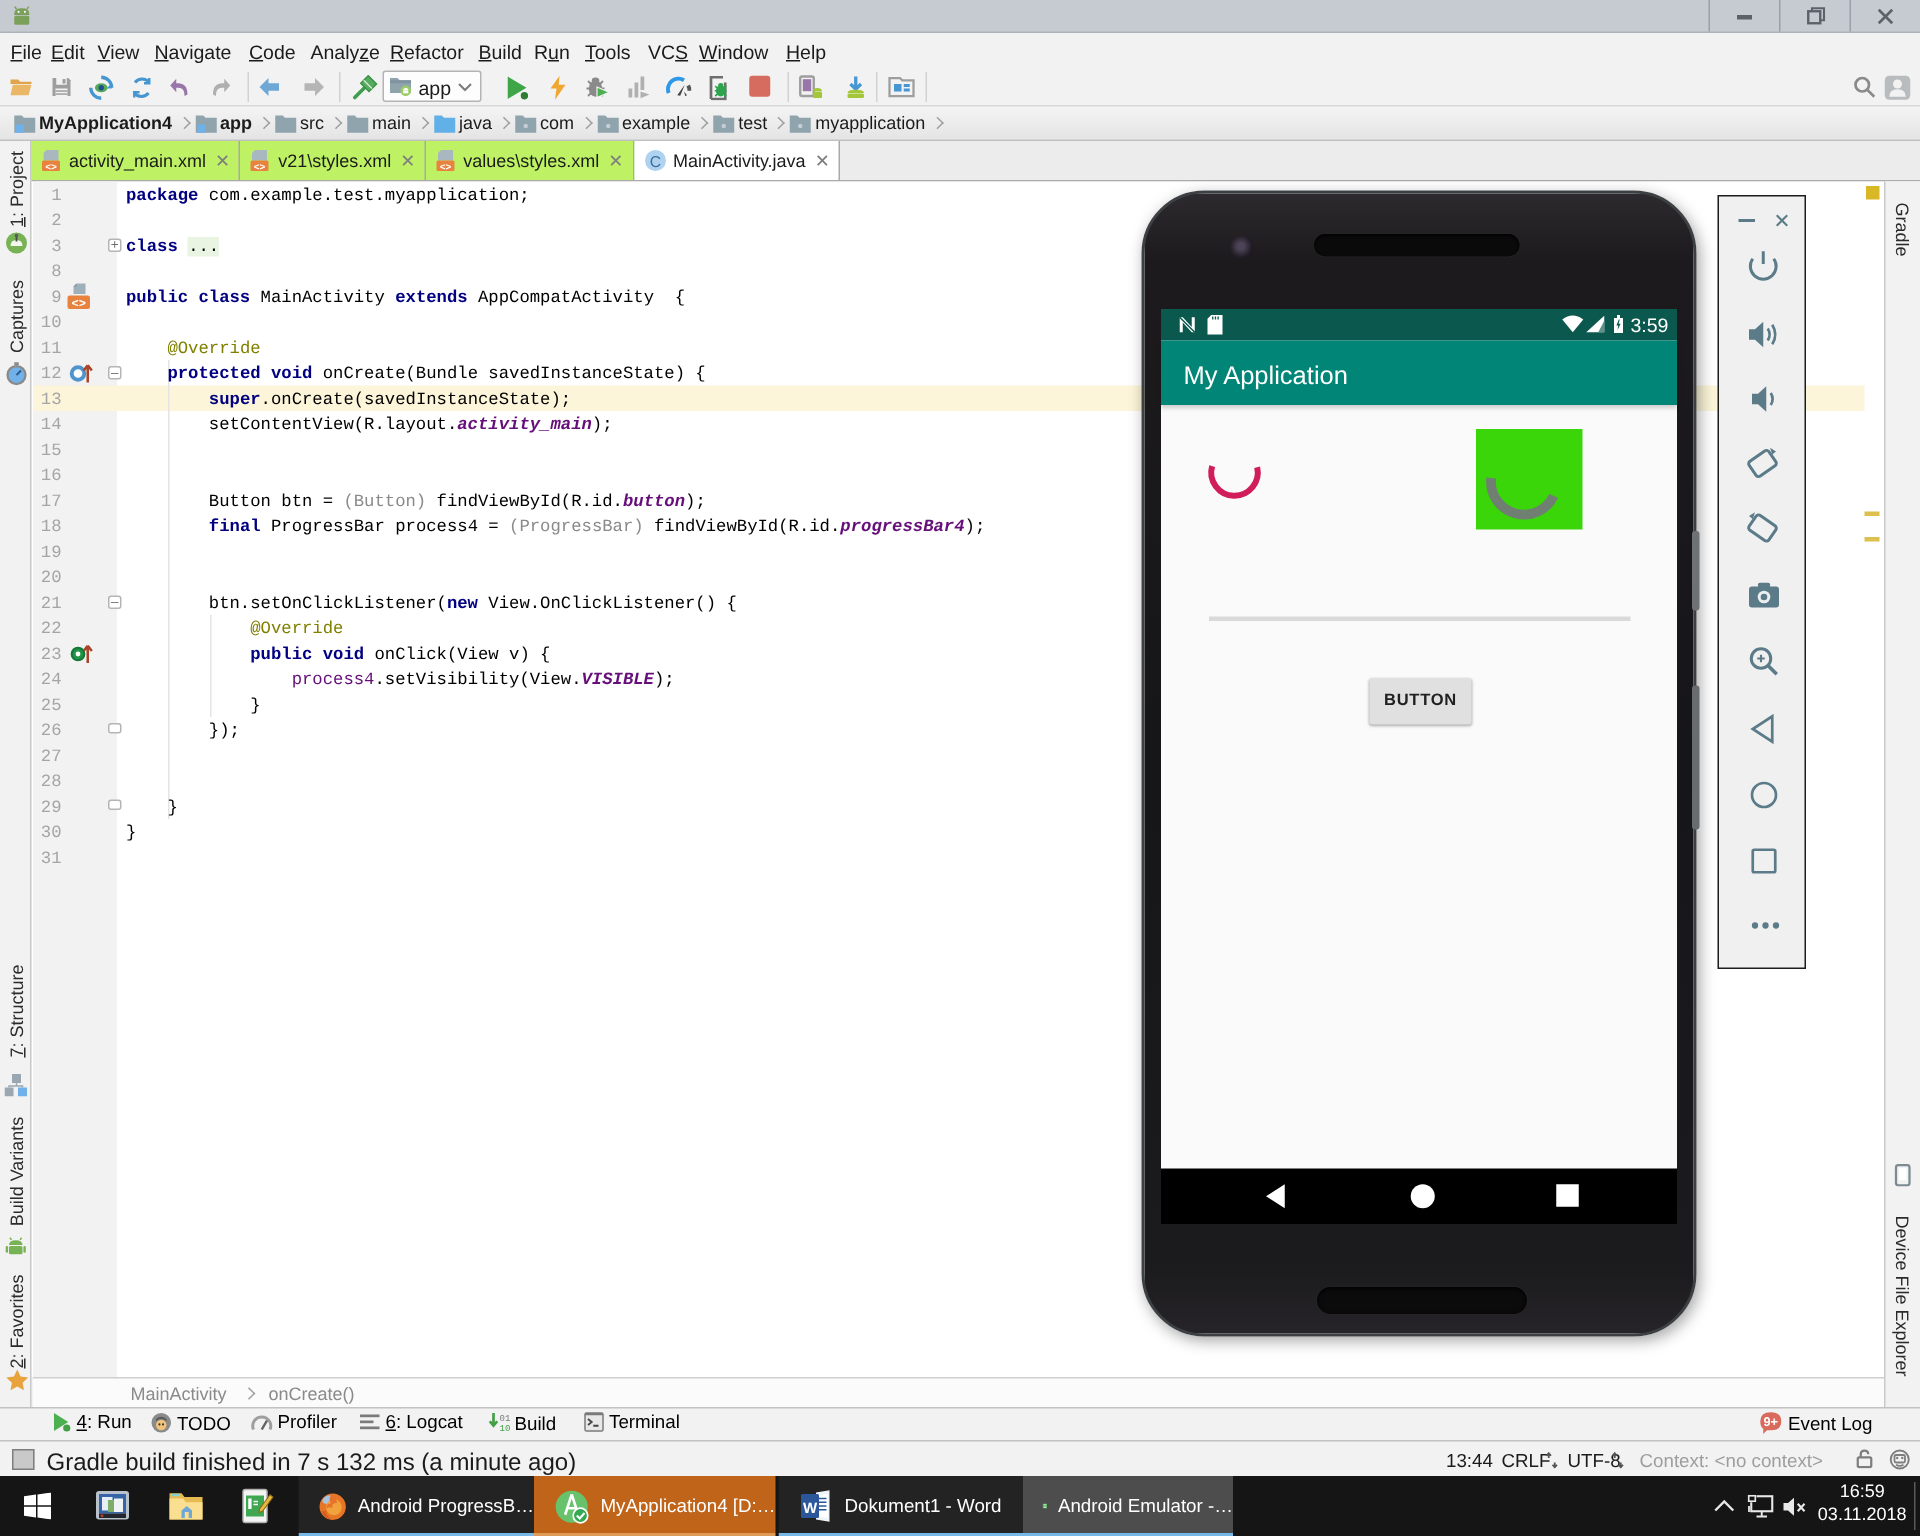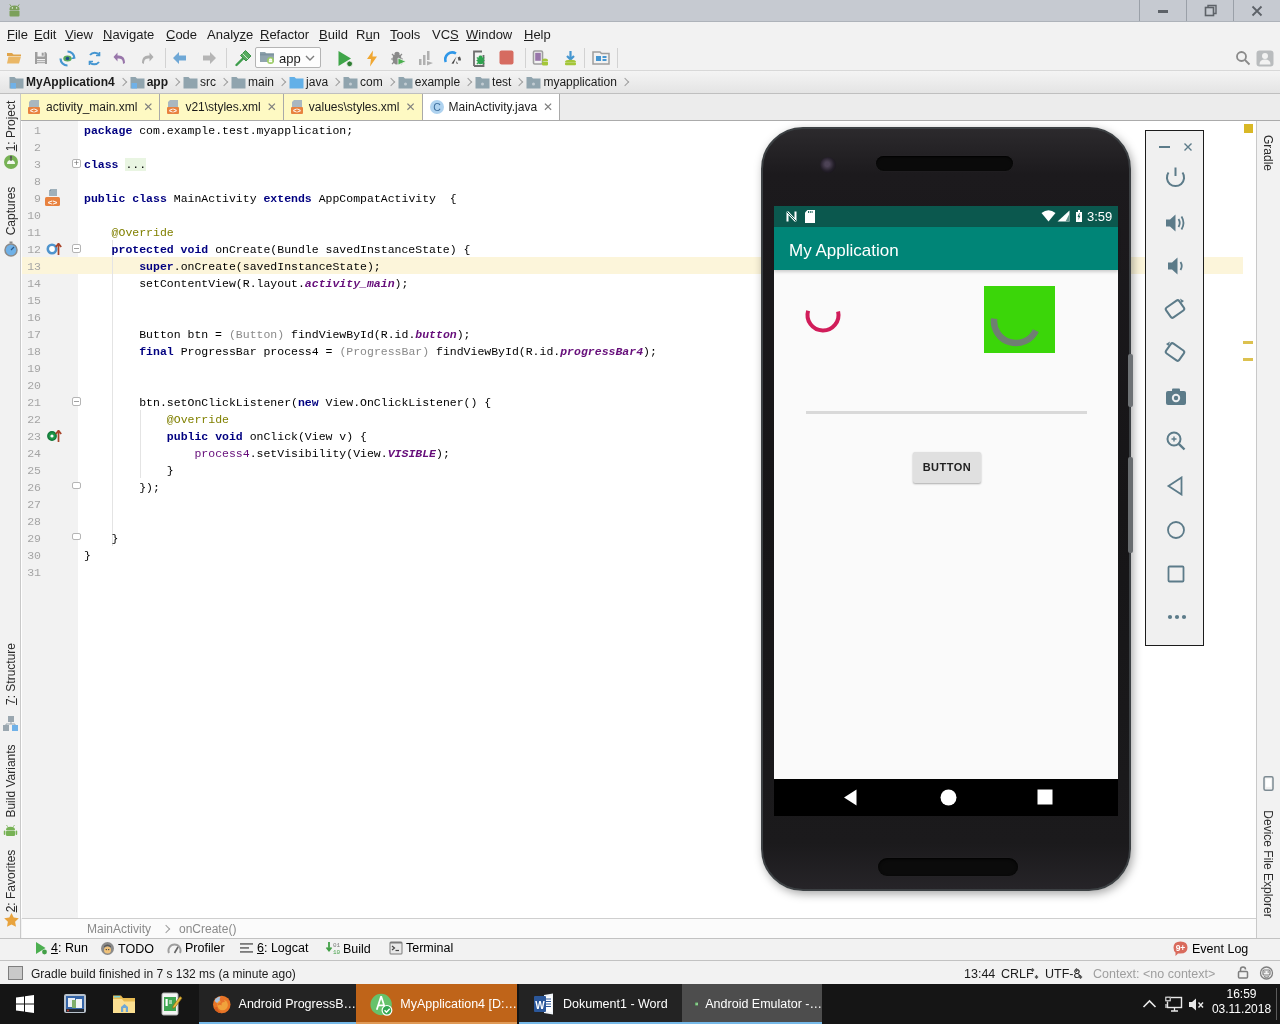--- a/index.html
+++ b/index.html
@@ -23,21 +23,21 @@
 .tbsep { position:absolute; top:48px; width:1px; height:20px; background:#d2d2d2; }
 
 
 #crumbs { left:0; top:70px; width:1280px; height:24px; background:linear-gradient(#f4f4f4,#e4e4e4); border-top:1px solid #d8d8d8; border-bottom:1px solid #bfbfbf; display:flex; align-items:center; padding-left:9px; font-size:12px; color:#1b1b1b; }
 .crumb { display:flex; align-items:center; }
 .crumb svg { margin-right:2px; }
 .chev { width:6px; height:6px; border-top:1px solid #9f9f9f; border-right:1px solid #9f9f9f; transform:rotate(45deg); margin:0 4px 0 5px; flex-shrink:0; }
 
 
 #tabs { left:0; top:94px; width:1280px; height:27px; background:#ececec; border-bottom:1px solid #ababab; display:flex; padding-left:20px; }
-.tab { display:flex; align-items:center; gap:4px; padding:0 6px; font-size:12px; color:#1b1b1b; background:#fef9c3; border-right:1px solid #a9a9a9; height:26px; }
+.tab { display:flex; align-items:center; gap:4px; padding:0 6px; font-size:12px; color:#1b1b1b; background:#bef264; border-right:1px solid #a9a9a9; height:26px; }
 .tab.first { border-left:1px solid #a9a9a9; }
 .tab.active { background:#ffffff; }
 .tabx { color:#7e7e7e; font-size:12px; margin-left:2px; }
 
 
 #editor { left:0; top:121px; width:1280px; height:797px; background:#ffffff; }
 #lstripe { position:absolute; left:0; top:94px; width:21px; height:844px; background:#f2f2f2; border-right:1px solid #c9c9c9; }
 #rstripe { position:absolute; left:1256px; top:121px; width:24px; height:817px; background:#f2f2f2; border-left:1px solid #c9c9c9; }
 #gutter { position:absolute; left:22px; top:121px; width:56px; height:797px; background:#f2f2f2; }
 .vwrap { position:absolute; width:0; height:0; }
@@ -517,21 +517,21 @@
 <div class="twitem" style="left:1172px;">
       <svg width="17" height="15" viewBox="0 0 17 15">
         <path d="M8.5 0.5 Q15.5 0.5 15.5 6.5 Q15.5 12.5 8.5 12.5 L6 12.5 L3.5 15 L3.5 11.5 Q1.5 10 1.5 6.5 Q1.5 0.5 8.5 0.5 Z" fill="#d96b5d"></path>
         <text x="8.5" y="9.5" font-size="8.5" font-weight="bold" fill="#fff" text-anchor="middle">9+</text>
       </svg>
       <span>Event Log</span>
     </div>
 
 <div id="statusbar" class="abs"></div>
 <div class="abs" style="left:8px; top:966px; width:15px; height:14px; background:#c9c9c9; border:1.5px solid #7e7e7e;"></div>
-<div class="abs" style="left:31px; top:967px; font-size:12px; color:#1b1b1b;">Gradle build finished in 7 s 132 ms (a minute ago)</div>
+<div class="abs" style="left:31px; top:967px; font-size:16px; color:#1b1b1b;">Gradle build finished in 7 s 132 ms (a minute ago)</div>
 <div class="abs" style="left:964px; top:967px; font-size:12.5px; color:#1b1b1b;">13:44</div>
 <div class="abs" style="left:1001px; top:967px; font-size:12.5px; color:#1b1b1b;">CRLF</div>
 <svg class="abs" style="left:1030px; top:968px;" width="9" height="11" viewBox="0 0 9 11">
       <path d="M2.5 4 L2.5 1 M1 2.5 L2.5 0.8 L4 2.5 M6.5 7 L6.5 10 M5 8.5 L6.5 10.2 L8 8.5" fill="none" stroke="#555" stroke-width="1.2"></path>
     </svg>
 <div class="abs" style="left:1045px; top:967px; font-size:12.5px; color:#1b1b1b;">UTF-8</div>
 <svg class="abs" style="left:1074px; top:968px;" width="9" height="11" viewBox="0 0 9 11">
       <path d="M2.5 4 L2.5 1 M1 2.5 L2.5 0.8 L4 2.5 M6.5 7 L6.5 10 M5 8.5 L6.5 10.2 L8 8.5" fill="none" stroke="#555" stroke-width="1.2"></path>
     </svg>
 <div class="abs" style="left:1093px; top:967px; font-size:12.5px; color:#9e9e9e;">Context: &lt;no context&gt;</div>

